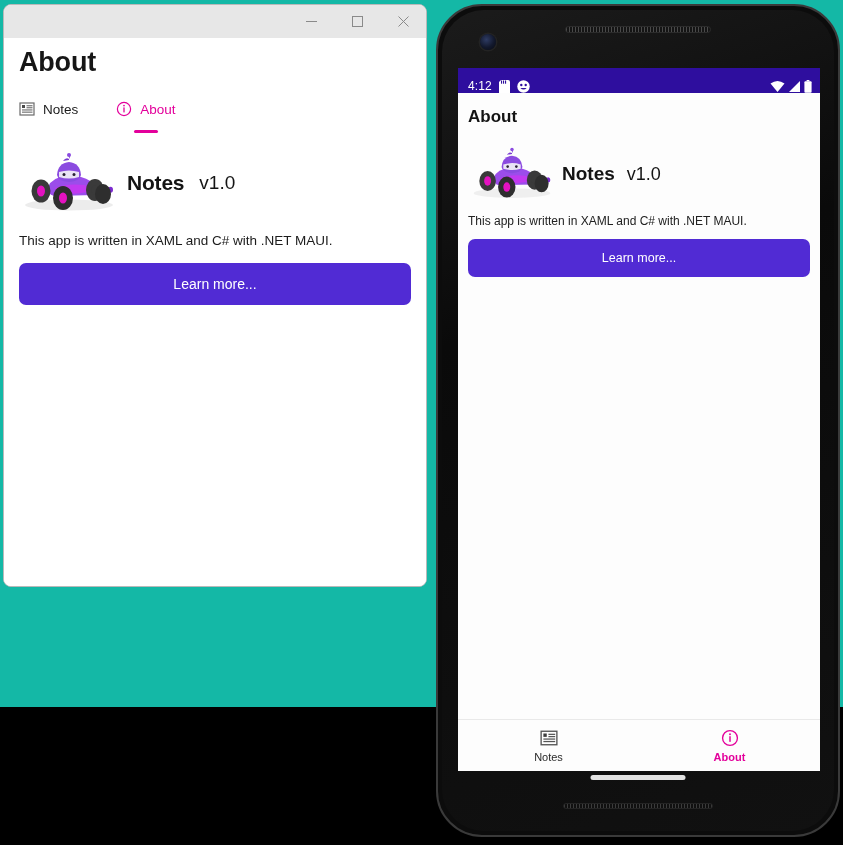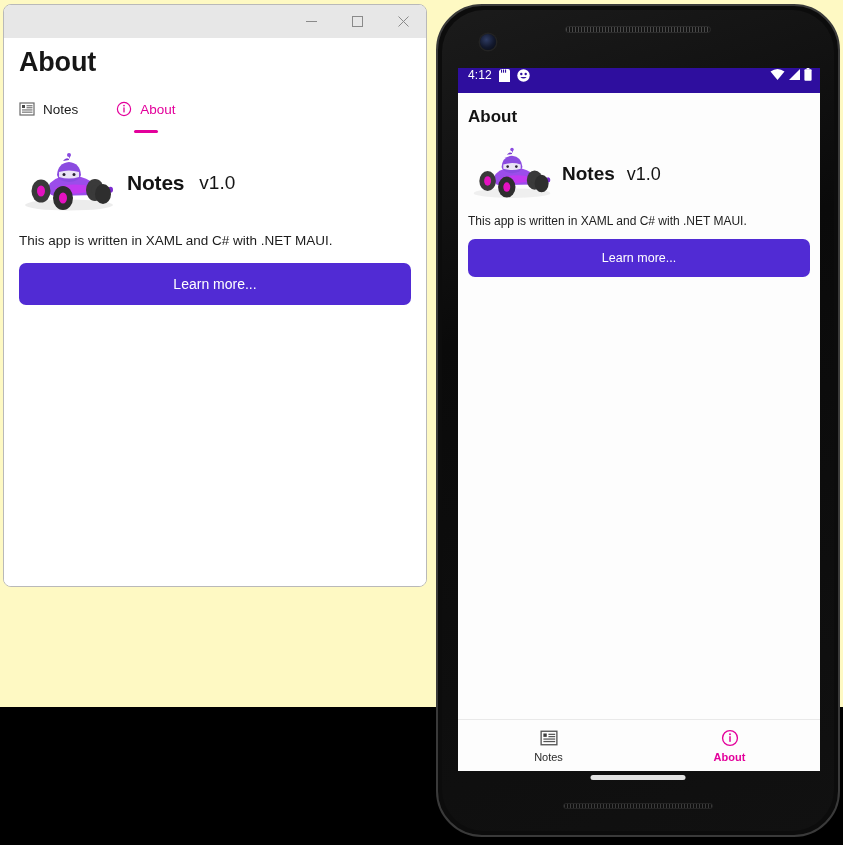--- a/index.html
+++ b/index.html
@@ -2,21 +2,21 @@
 <html><head>
 <meta charset="utf-8">
 <style>
   * { box-sizing: border-box; margin: 0; padding: 0; }
   html, body {
     width: 843px; height: 845px;
     background: #000000;
     font-family: "Liberation Sans", sans-serif;
     overflow: hidden;
   }
-  .stage { position: relative; width: 843px; height: 707px; background: #fef9c3; }
+  .stage { position: relative; width: 843px; height: 707px; background: #14b8a6; }
 
   
   .desktop-window {
     position: absolute; left: 3px; top: 4px;
     width: 424px; height: 583px;
     background: #ffffff;
     border: 1px solid #b9b9b9;
     border-radius: 8px;
     overflow: hidden;
     display: flex; flex-direction: column;
@@ -114,21 +114,21 @@
     border: 1px solid #242424;
   }
   .phone-screen {
     position: absolute; left: 20px; top: 62px;
     width: 362px; height: 703px;
     background: #ffffff; overflow: hidden;
     display: flex; flex-direction: column;
   }
   .status-bar {
     height: 25px; background: #2E0E9E; flex: 0 0 auto;
-    display: flex; align-items: flex-start; justify-content: space-between;
+    display: flex; align-items: flex-end; justify-content: space-between;
     padding: 0 8px 0 10px; color: #ffffff; font-size: 11.5px;
   }
   .sb-left { display: flex; align-items: center; gap: 7px; }
   .sb-right { display: flex; align-items: center; gap: 3px; }
   .sb-time { font-size: 12px; letter-spacing: 0.1px; }
 
   .phone-content {
     flex: 1 1 auto; background: #fdfdfd; padding: 0 10px;
     display: flex; flex-direction: column; position: relative;
   }

